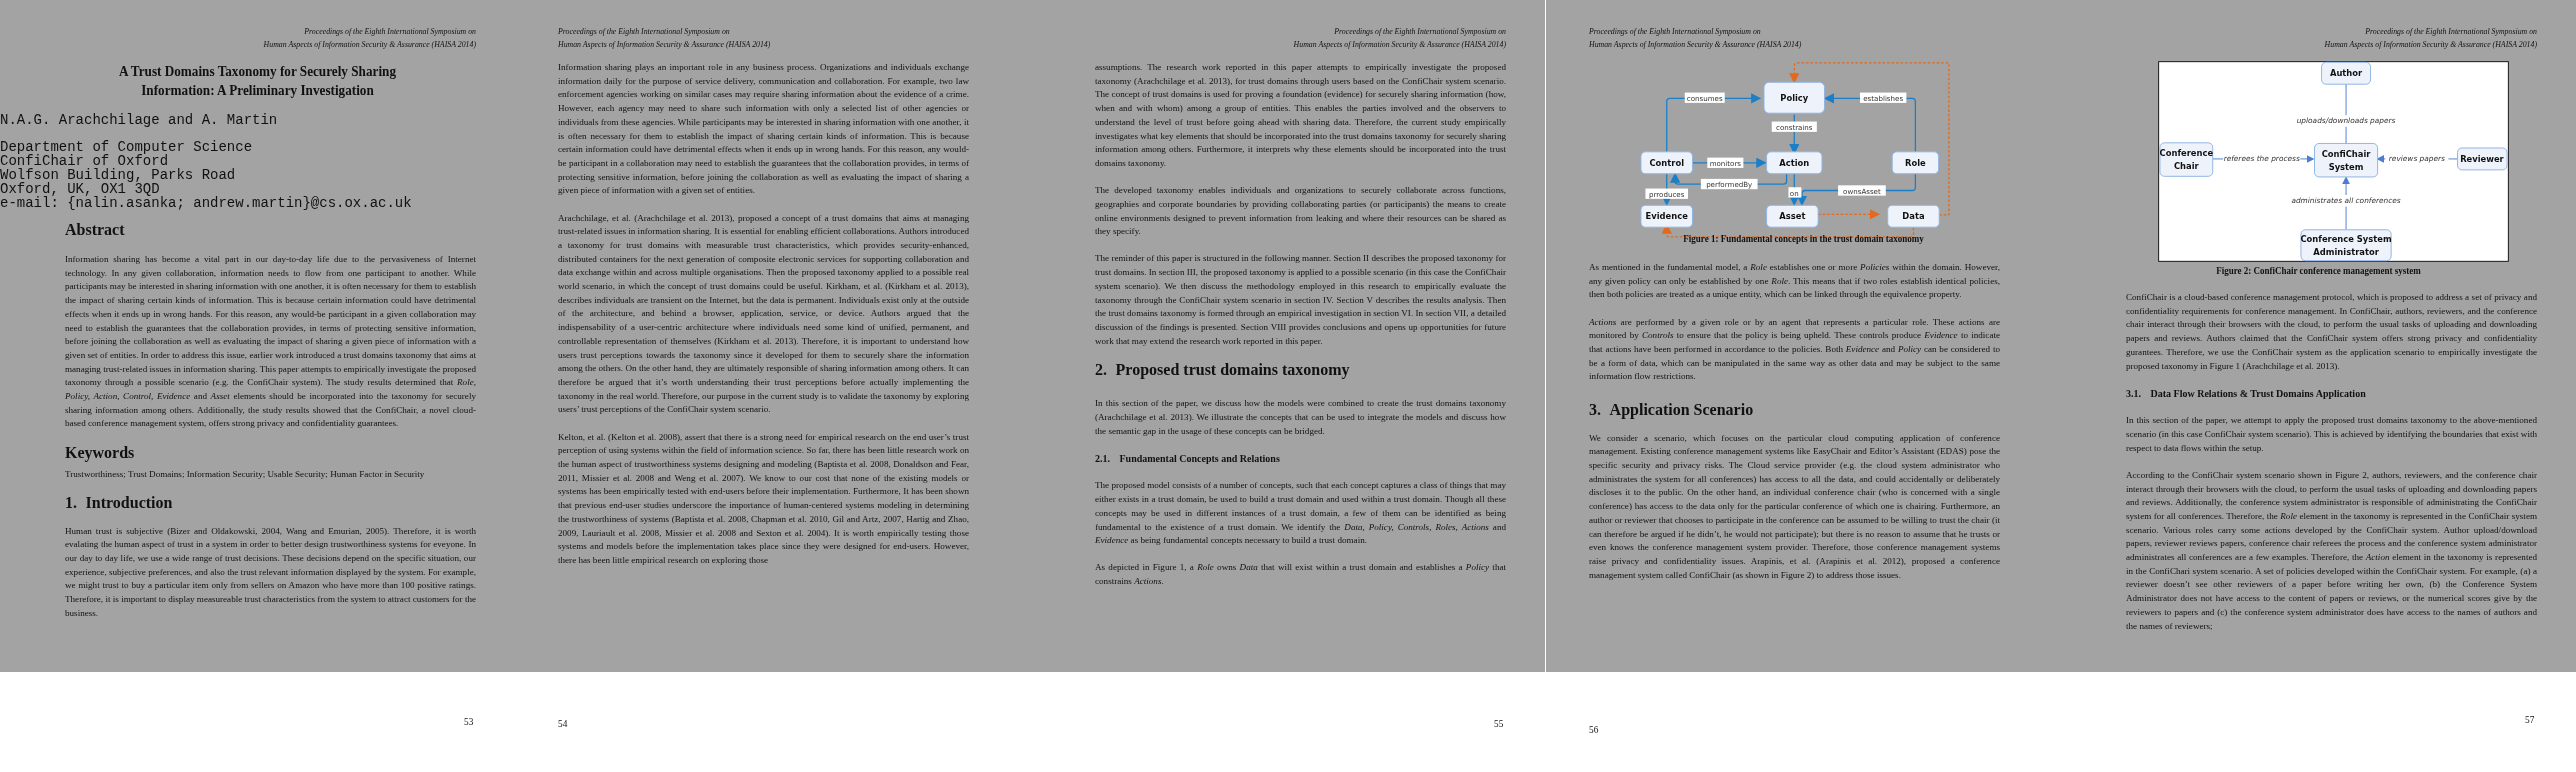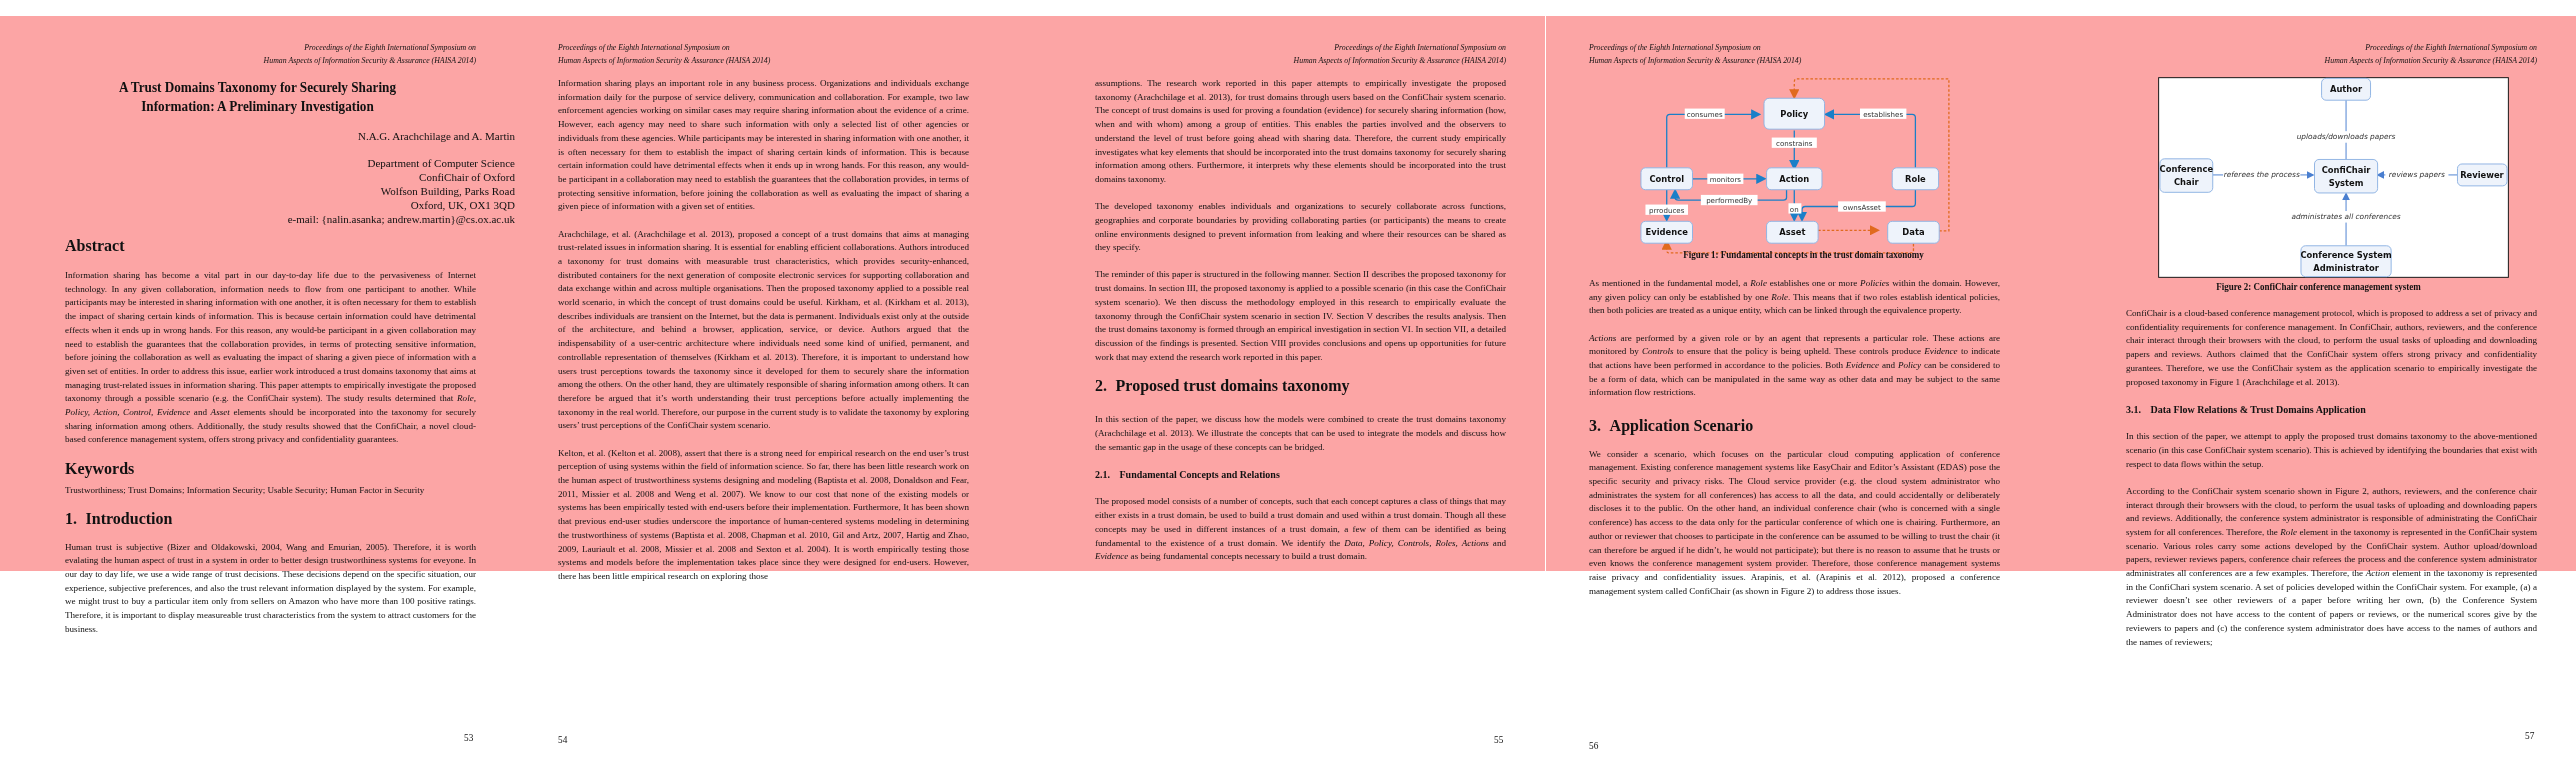--- a/index.html
+++ b/index.html
@@ -1,28 +1,28 @@
 <!DOCTYPE html>
 <html style="font-size:10.3px"><head>
 <meta charset="utf-8">
 <style>
   html, body { margin:0; padding:0; background:#ffffff; }
   body { width:2576px; height:773px; overflow:hidden; position:relative; font-family:"Liberation Serif", serif; color:#111; }
-  .page { position:absolute; top:16px; width:515px; height:555px; background:#fca5a5; }
+  .page { position:absolute; top:0; width:515px; height:672px; background:#a3a3a3; }
   .p1 { left:0; } .p2 { left:515px; } .p3 { left:1030px; } .p4 { left:1546px; } .p5 { left:2061px; }
   .hdr { position:absolute; top:24.5px; font-style:italic; font-size:8.7px; line-height:13px; transform:scaleX(0.9); }
   .hdr.right { right:39px; text-align:right; transform-origin:right top; }
   .hdr.left { left:43px; text-align:left; transform-origin:left top; }
   .col { position:absolute; width:411px; font-size:9.1px; line-height:13.7px; text-align:justify; }
   .odd .col { left:65px; }
   .even .col { left:43px; }
   .col p { margin:0 0 13.5px 0; }
   .col p.last { margin-bottom:0; }
   h1.title { position:absolute; left:0; width:515px; top:62px; margin:0; text-align:center; font-size:15px; line-height:18.7px; font-weight:bold; transform:scaleX(0.88); transform-origin:center top; }
-  .centered { position:absolute; left:0; width:515px; text-align:right; font-size:11px; line-height:14px; }
+  .centered { position:absolute; left:0; width:515px; text-align:left; font-size:14px; line-height:14px;font-family:Liberation Mono, monospace; }
   h2 { font-size:16px; font-weight:bold; margin:0 0 11.6px 0; line-height:15.5px; }
   h2 .num { display:inline-block; width:20.6px; }
   h3 { font-size:10px; font-weight:bold; margin:0 0 11px 0; line-height:13.5px; }
   h3 .num { display:inline-block; width:24.5px; }
   .pnum { position:absolute; top:611px; font-size:9.3px; }
   .odd .pnum { left:464px; }
   .even .pnum { left:43px; }
   .fig-caption { position:absolute; left:0; width:515px; text-align:center; font-weight:bold; font-size:10px; line-height:13px; transform:scaleX(0.9); transform-origin:center top; }
   svg text { font-family:"DejaVu Sans", sans-serif; }
   .node-label { font-size:13px; font-weight:bold; fill:#111; }
@@ -80,20 +80,21 @@
     <div>Human Aspects of Information Security &amp; Assurance (HAISA 2014)</div>
   </div>
   <div class="col" style="top:61px;">
     <p>assumptions. The research work reported in this paper attempts to empirically investigate the proposed taxonomy (Arachchilage et al. 2013), for trust domains through users based on the ConfiChair system scenario. The concept of trust domains is used for proving a foundation (evidence) for securely sharing information (how, when and with whom) among a group of entities. This enables the parties involved and the observers to understand the level of trust before going ahead with sharing data. Therefore, the current study empirically investigates what key elements that should be incorporated into the trust domains taxonomy for securely sharing information among others. Furthermore, it interprets why these elements should be incorporated into the trust domains taxonomy.</p>
     <p>The developed taxonomy enables individuals and organizations to securely collaborate across functions, geographies and corporate boundaries by providing collaborating parties (or participants) the means to create online environments designed to prevent information from leaking and where their resources can be shared as they specify.</p>
     <p>The reminder of this paper is structured in the following manner. Section II describes the proposed taxonomy for trust domains. In section III, the proposed taxonomy is applied to a possible scenario (in this case the ConfiChair system scenario). We then discuss the methodology employed in this research to empirically evaluate the taxonomy through the ConfiChair system scenario in section IV. Section V describes the results analysis. Then the trust domains taxonomy is formed through an empirical investigation in section VI. In section VII, a detailed discussion of the findings is presented. Section VIII provides conclusions and opens up opportunities for future work that may extend the research work reported in this paper.</p>
     <h2 style="margin-top:3.9px;margin-bottom:20px;"><span class="num">2.</span><span>Proposed trust domains taxonomy</span></h2>
     <p>In this section of the paper, we discuss how the models were combined to create the trust domains taxonomy (Arachchilage et al. 2013). We illustrate the concepts that can be used to integrate the models and discuss how the semantic gap in the usage of these concepts can be bridged.</p>
     <h3 style="margin-top:5px;margin-bottom:14px;"><span class="num">2.1.</span><span>Fundamental Concepts and Relations</span></h3>
     <p><span>The proposed model consists of a number of concepts, such that each concept captures a class of things that may either exists in a trust domain, be used to build a trust domain and used within a trust domain. Though all these concepts may be used in different instances of a trust domain, a few of them can be identified as being fundamental to the existence of a trust domain. We identify the </span><em>Data, Policy, Controls, Roles, Actions</em><span> and </span><em>Evidence</em><span> as being fundamental concepts necessary to build a trust domain.</span></p>
+    <p class="last"><span>As depicted in Figure 1, a </span><em>Role</em><span> owns </span><em>Data</em><span> that will exist within a trust domain and establishes a </span><em>Policy</em><span> that constrains </span><em>Actions</em><span>.</span></p>
   </div>
   <div class="pnum" style="top:719px;">55</div>
 </div>
 
 <div class="page p4 even">
   <div class="hdr left">
     <div>Proceedings of the Eighth International Symposium on</div>
     <div>Human Aspects of Information Security &amp; Assurance (HAISA 2014)</div>
   </div>
 

